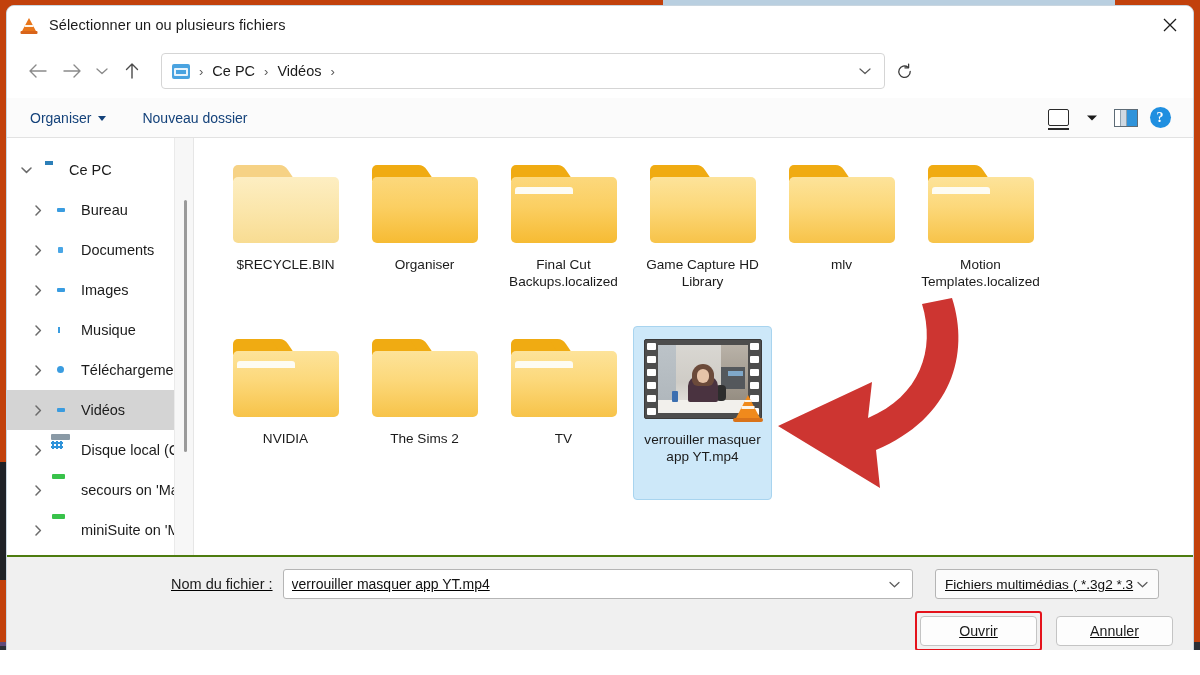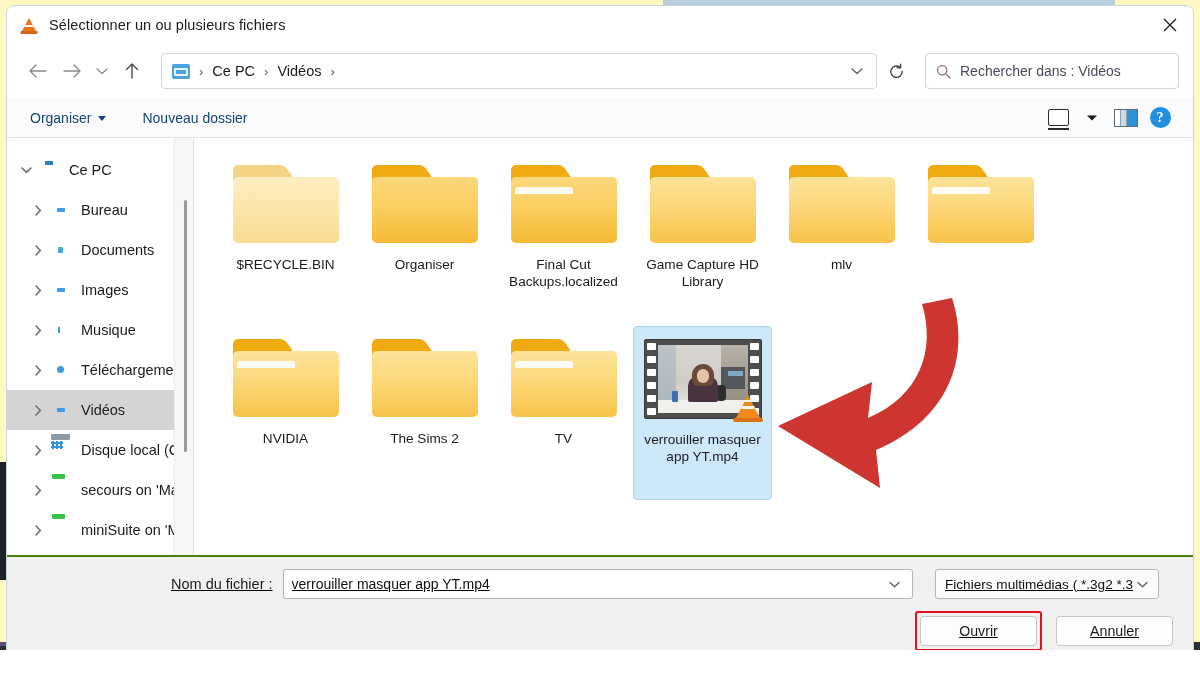--- a/index.html
+++ b/index.html
@@ -6,21 +6,21 @@
     margin: 0;
     padding: 0;
     background: #ffffff;
   }
   .screen {
     position: relative;
     width: 1200px;
     height: 650px;
     overflow: hidden;
     font-family: "Liberation Sans", sans-serif;
-    background: #fef9c3;
+    background: #c2410c;
   }
 
   
   .bg-top-strip {
     position: absolute;
     left: 663px; top: 0; width: 452px; height: 6px;
     background: #b9cfe0;
   }
   .bg-left-strip {
     position: absolute;
@@ -838,29 +838,20 @@
         </span>
       </div>
 
       <div class="refresh-btn">
         <svg width="17" height="17" viewBox="0 0 17 17">
           <path d="M14.2 8.5 A5.7 5.7 0 1 1 12 4.2" stroke="currentColor" stroke-width="1.3" fill="none" stroke-linecap="round"></path>
           <path d="M12.6 1.1 L12.6 4.8 L8.9 4.8" stroke="currentColor" stroke-width="1.3" fill="none" stroke-linecap="round" stroke-linejoin="round"></path>
         </svg>
       </div>
 
-      <div class="searchbox">
-        <span class="search-icon">
-          <svg width="15" height="15" viewBox="0 0 15 15">
-            <circle cx="6.2" cy="6.2" r="4.6" stroke="currentColor" stroke-width="1.2" fill="none"></circle>
-            <path d="M9.6 9.6 L14 14" stroke="currentColor" stroke-width="1.2" stroke-linecap="round"></path>
-          </svg>
-        </span>
-        <span class="search-text">Rechercher dans : Vidéos</span>
-      </div>
     </div>
 
     <div class="cmdbar">
       <div class="cmd-item">
         <span>Organiser</span>
         <span class="cmd-caret"></span>
       </div>
       <div class="cmd-item">
         <span>Nouveau dossier</span>
       </div>
@@ -1050,20 +1041,21 @@
 
           <div class="tile">
             <div class="tile-icon-wrap">
               <div class="folder">
                   <div class="tab"></div>
                   <div class="front">
                     <div class="sheet"></div>
                   </div>
                 </div>
             </div>
+            <div class="tile-label">Motion Templates.localized</div>
           </div>
 
           <div class="tile">
             <div class="tile-icon-wrap">
               <div class="folder">
                   <div class="tab"></div>
                   <div class="front">
                     <div class="sheet"></div>
                   </div>
                 </div>

